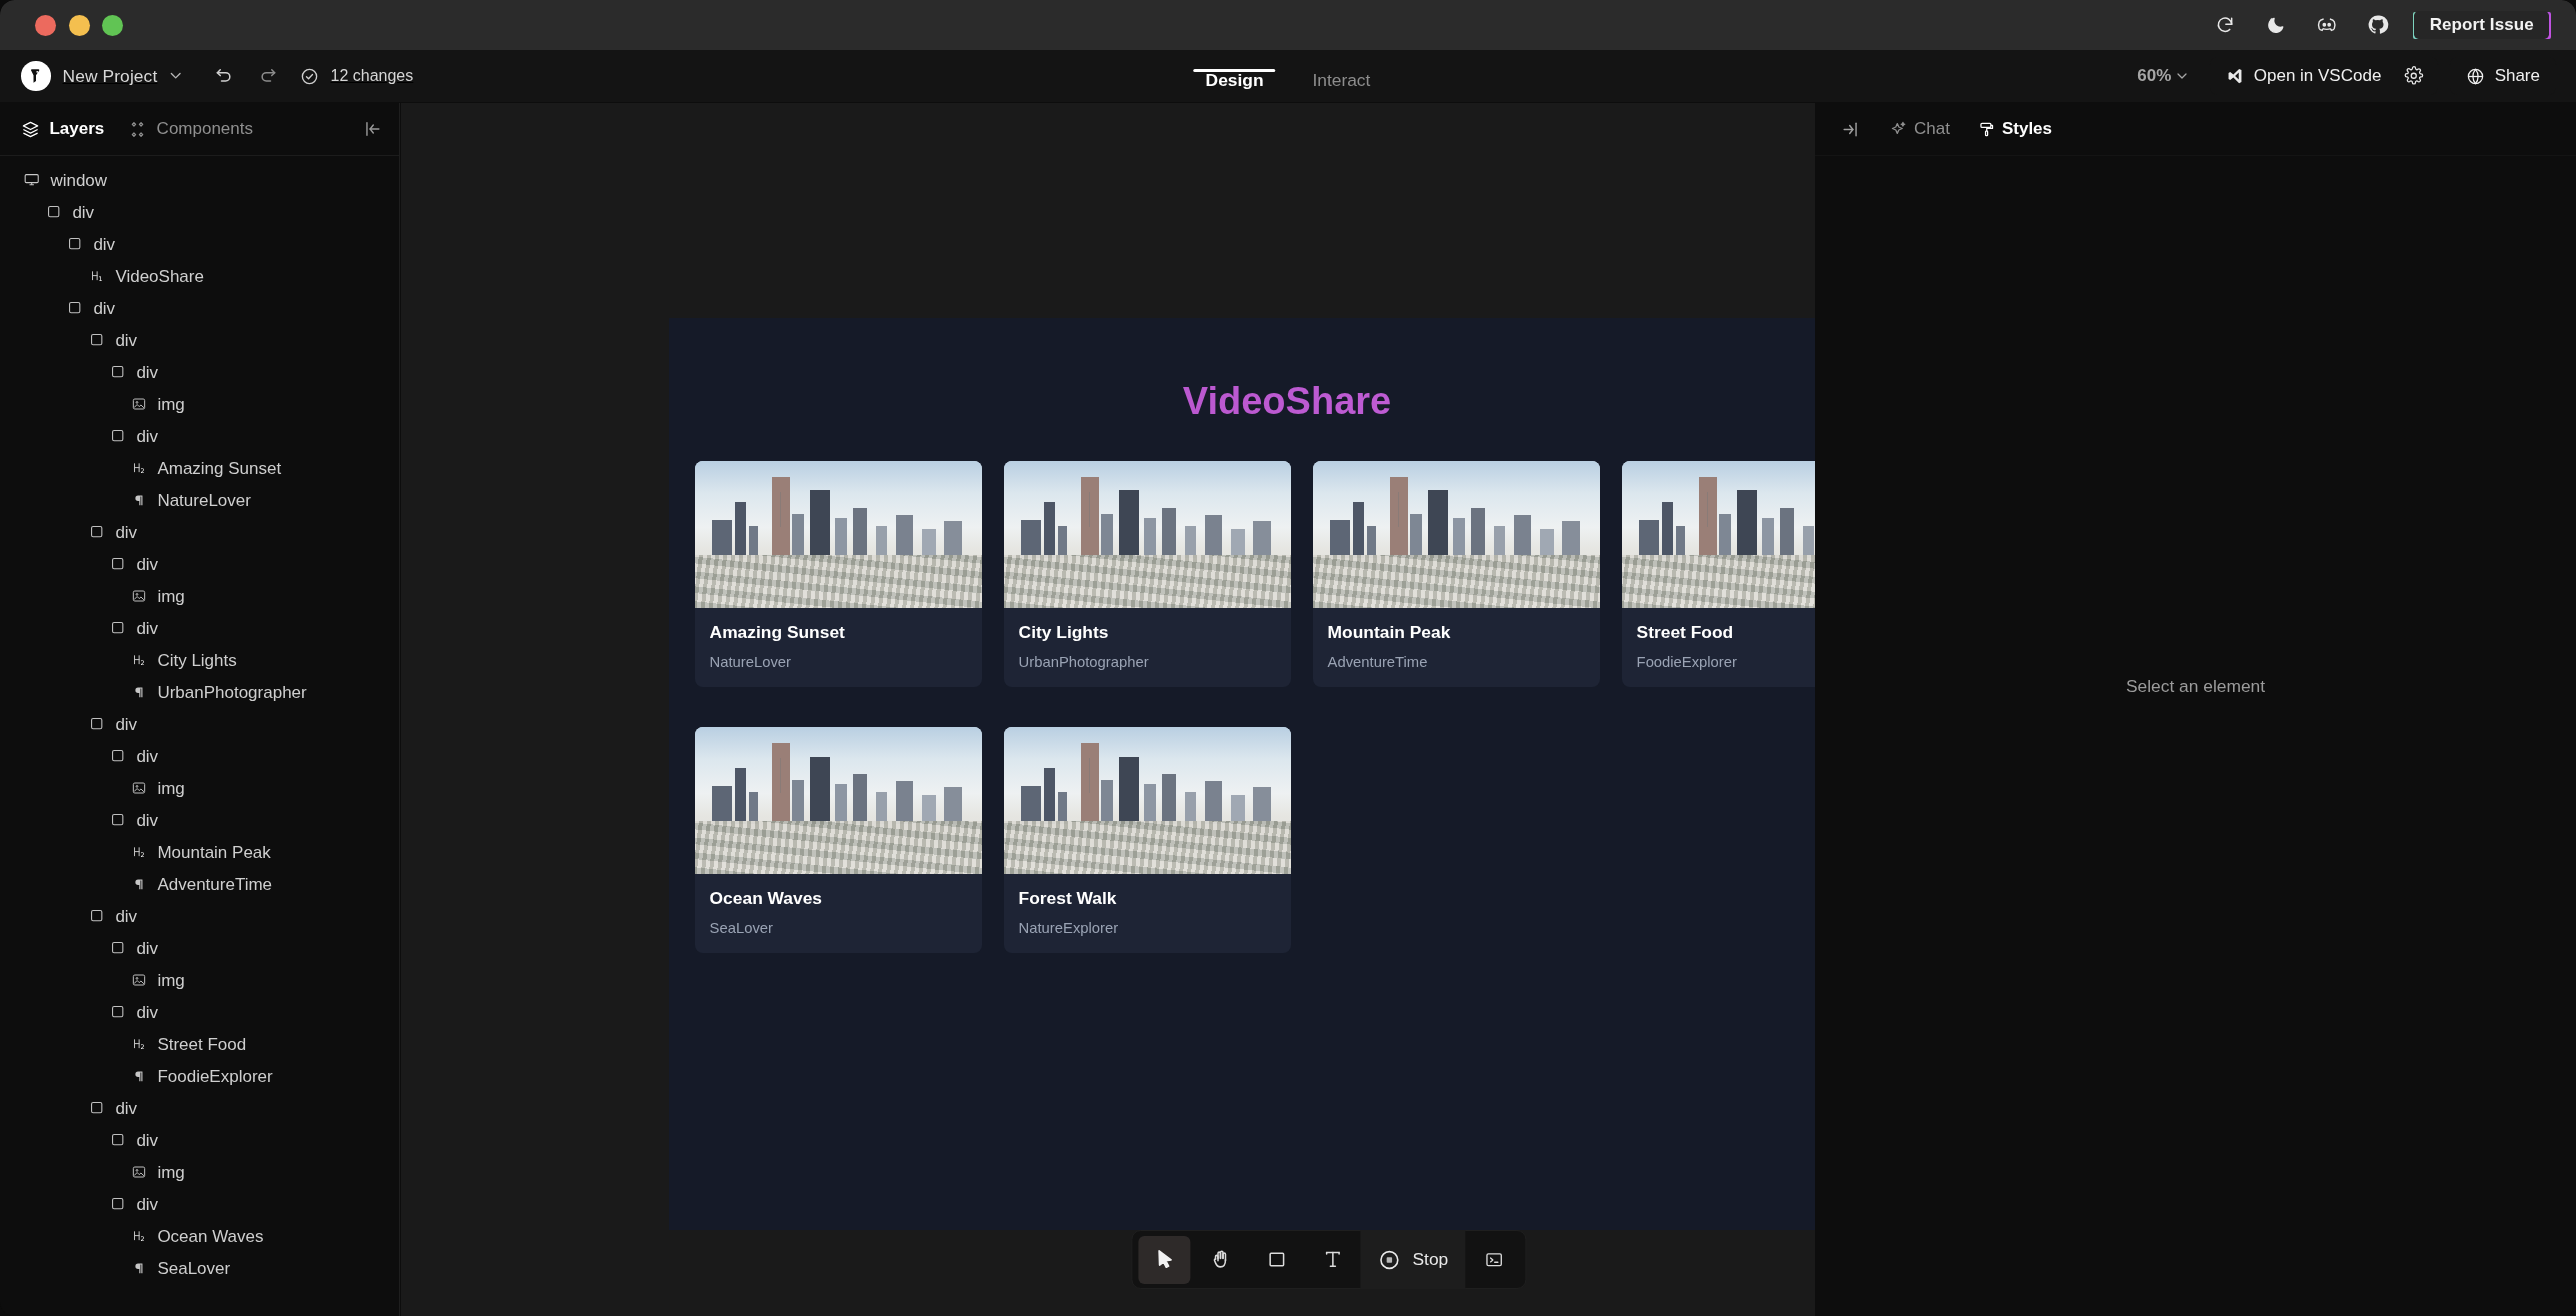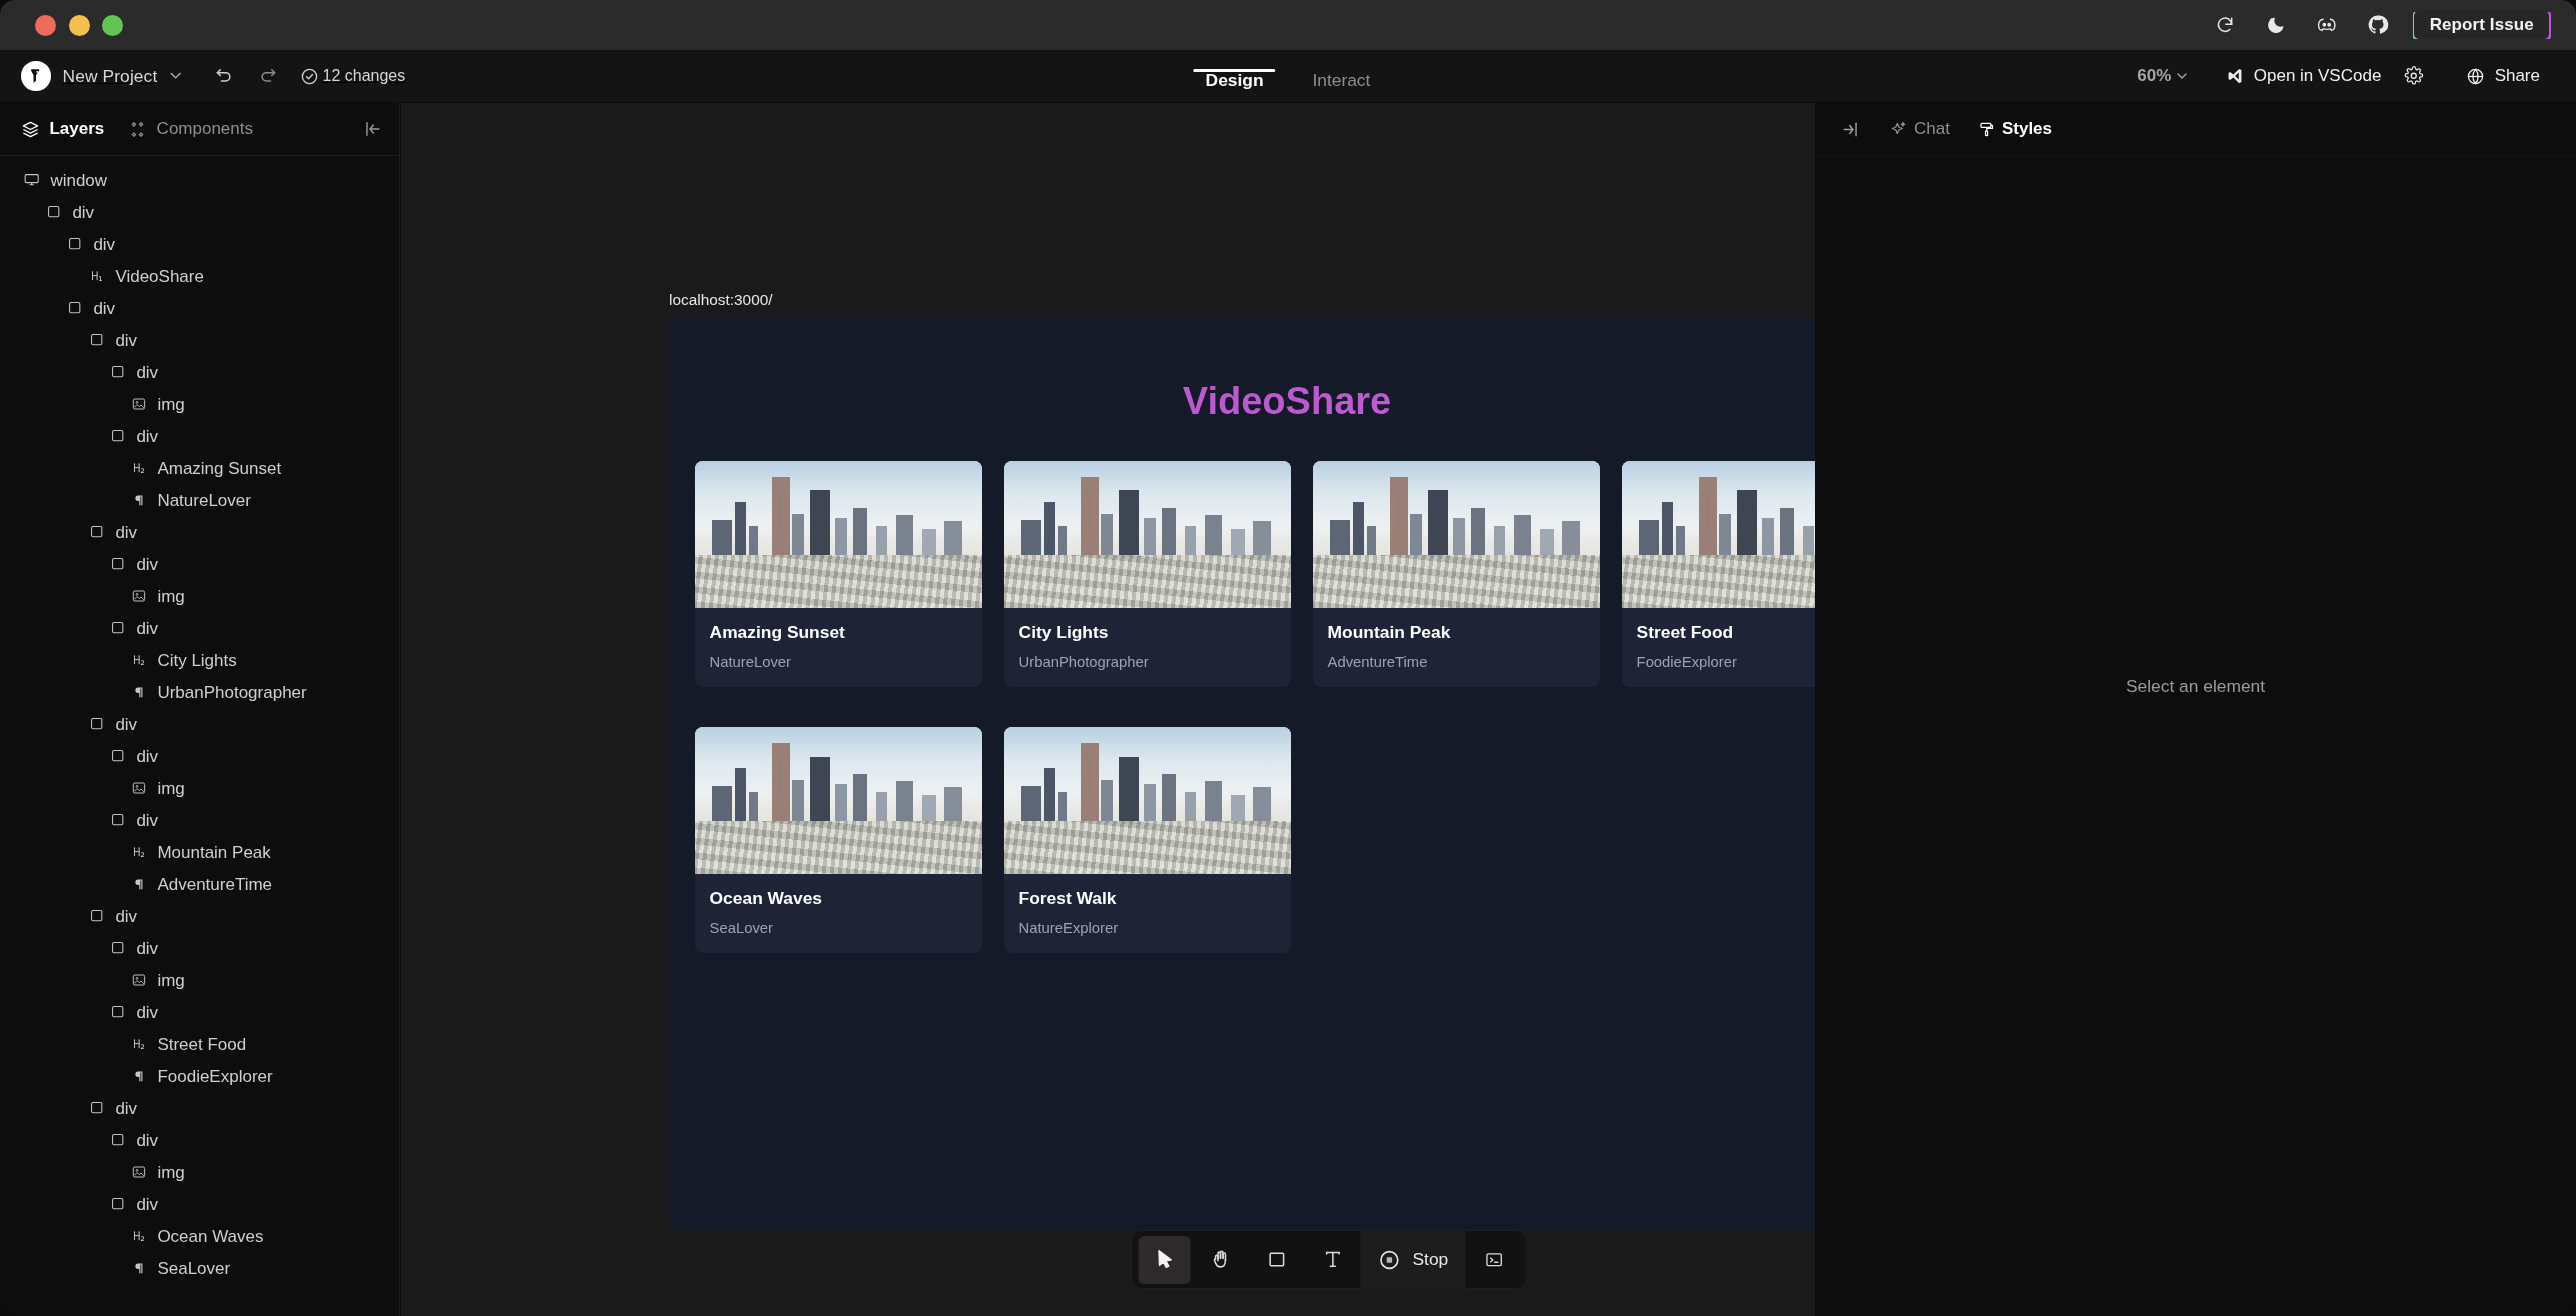--- a/index.html
+++ b/index.html
@@ -66,21 +66,21 @@
     display:flex; align-items:center; justify-content:center;
   }
   .project-name {
     color:#d8d8d8; font-size:17.4px; margin-left:12px; letter-spacing:0.1px;
   }
   .chev { margin-left:10px; color:#b5b5b5; display:flex; align-items:center;}
   .tb-btn {
     width:44px; height:40px; display:flex; align-items:center; justify-content:center;
     color:#cfcfcf;
   }
-  .changes-group { display:flex; align-items:center; gap:4px; margin-left:9.4px; }
+  .changes-group { display:flex; align-items:center; gap:12px; margin-left:9.4px; }
   .changes-label { color:#d6d6d6; font-size:16px; }
 
   .tb-center {
     position:absolute; left:50%; transform:translateX(-50%);
     top:0; height:52px; display:flex; align-items:flex-end; gap:14px;
   }
   .seg {
     position:relative; padding:0 17.4px 10.7px 17.4px;
     font-size:17.4px; color:#8d8d8d; display:flex; align-items:flex-end;
   }
@@ -738,28 +738,20 @@
             </svg>
           </span>
           <span class="tlabel">SeaLover</span>
         </div>
       </div>
   </div>
 
   <div class="canvas">
 
     <div class="frame-wrap">
-      <div class="frame-url">
-        <span>localhost:3000/</span>
-        <span>
-          <svg width="17.4" height="17.4" viewBox="0 0 24 24" fill="none" stroke="#dcdcdc" stroke-width="1.6" stroke-linecap="round" stroke-linejoin="round">
-              <path d="M6 9l6 6 6-6"></path>
-            </svg>
-        </span>
-      </div>
 
       <div class="frame">
         <div class="frame-inner">
           <div class="site-title">VideoShare</div>
           <div class="grid" id="card-grid">
               <div class="card">
     <div class="thumb">
       <div class="sky"></div>
       <div class="bld b1"></div>
                   <div class="bld b2"></div>

